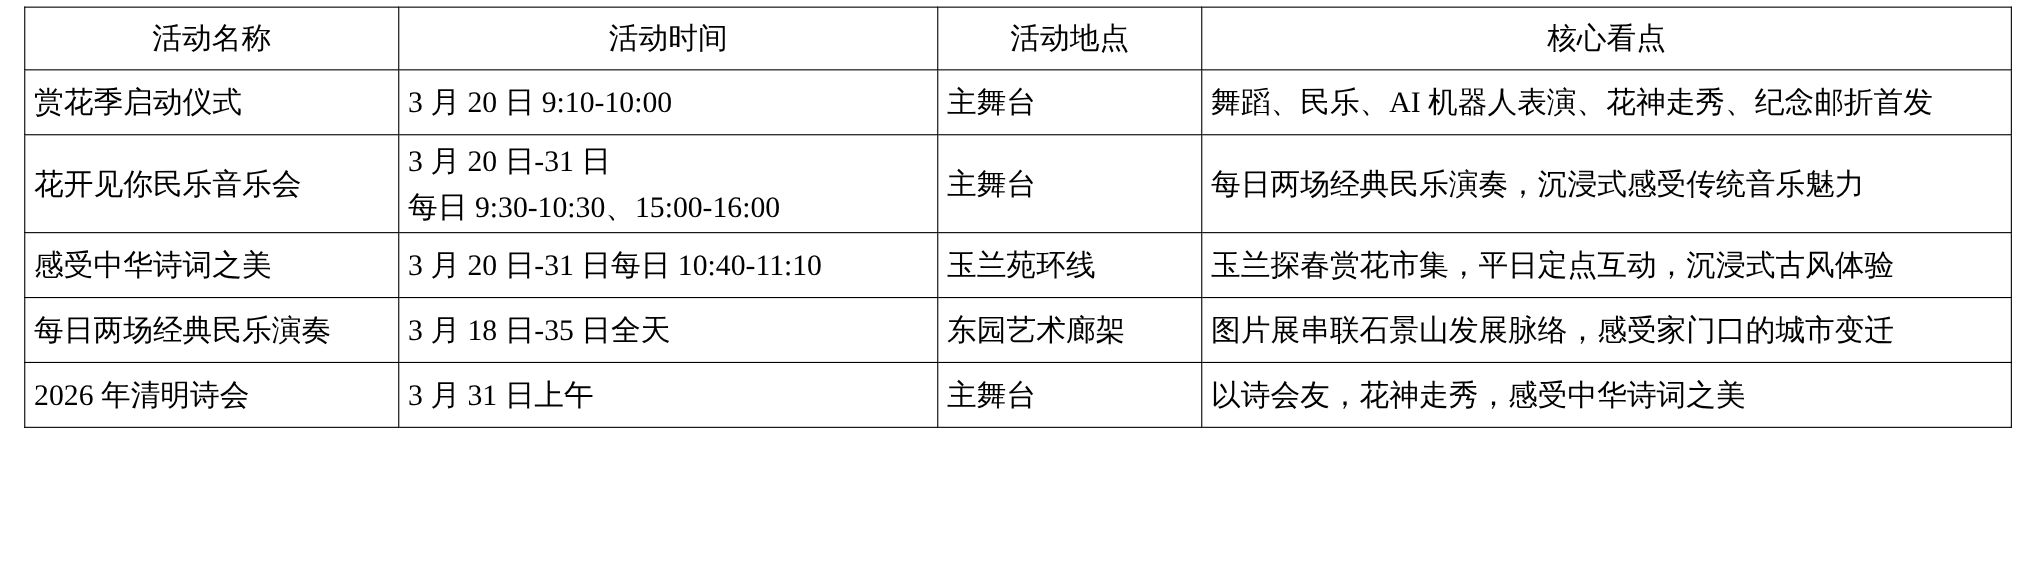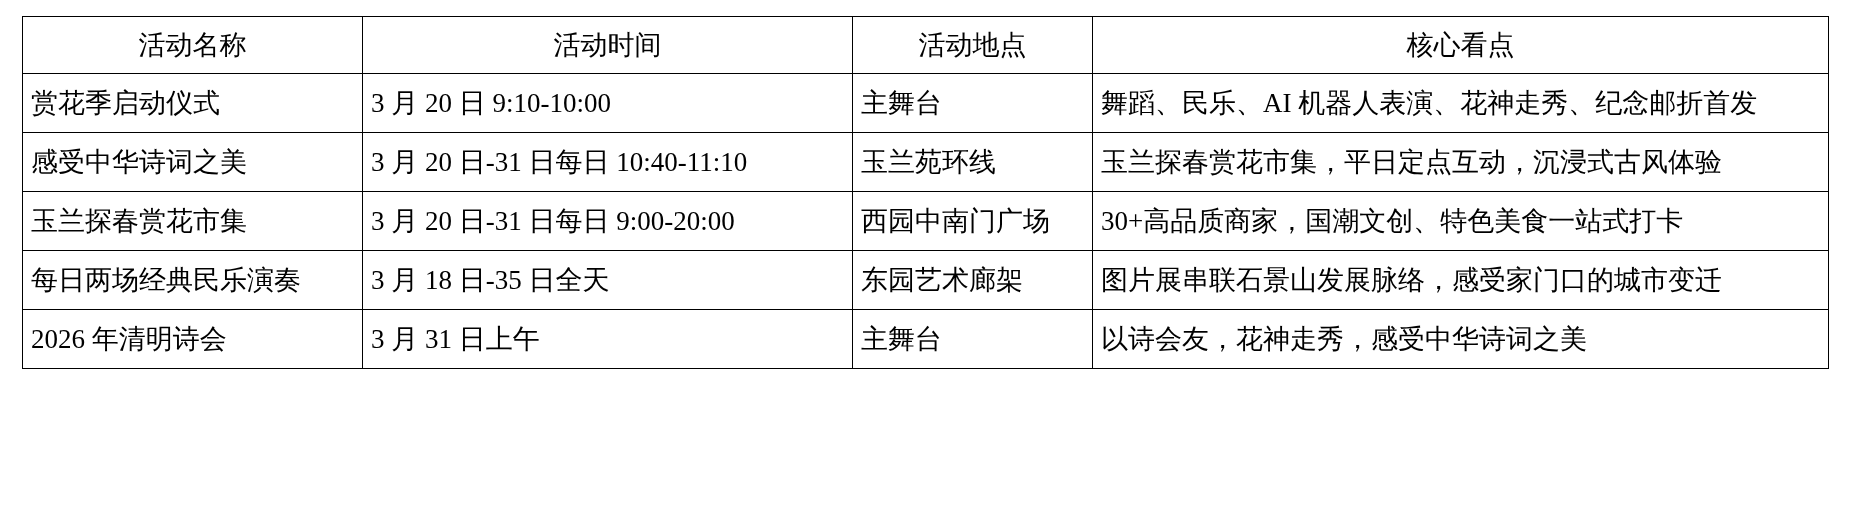--- a/index.html
+++ b/index.html
@@ -12,21 +12,21 @@
     height: 526px;
     font-family: "Liberation Serif", "DejaVu Serif", serif;
     color: #000000;
     overflow: hidden;
   }
   .page {
     position: relative;
     width: 1852px;
     height: 526px;
     box-sizing: border-box;
-    padding: 16px 22px 0 22px;
+    padding: 6px 22px 0 22px;
   }
   table.schedule {
     border-collapse: collapse;
     width: 1806px;
     table-layout: fixed;
     background: #ffffff;
   }
   table.schedule th,
   table.schedule td {
     border: 1.5px solid #000000;
@@ -80,35 +80,36 @@
     </thead>
     <tbody>
       <tr class="row-normal">
         <td>赏花季启动仪式</td>
         <td class="multiline">
           <span>3 月 20 日 9:10-10:00</span>
         </td>
         <td>主舞台</td>
         <td>舞蹈、民乐、AI 机器人表演、花神走秀、纪念邮折首发</td>
       </tr>
+      <tr class="row-tall">
+        <td>花开见你民乐音乐会</td>
+        <td class="multiline">
+          <span>3 月 20 日-31 日</span>
+          <span>每日 9:30-10:30、15:00-16:00</span>
+        </td>
+        <td>主舞台</td>
+        <td>每日两场经典民乐演奏，沉浸式感受传统音乐魅力</td>
+      </tr>
       <tr class="row-normal">
         <td>感受中华诗词之美</td>
         <td class="multiline">
           <span>3 月 20 日-31 日每日 10:40-11:10</span>
         </td>
         <td>玉兰苑环线</td>
         <td>玉兰探春赏花市集，平日定点互动，沉浸式古风体验</td>
-      </tr>
-      <tr class="row-normal">
-        <td>玉兰探春赏花市集</td>
-        <td class="multiline">
-          <span>3 月 20 日-31 日每日 9:00-20:00</span>
-        </td>
-        <td>西园中南门广场</td>
-        <td>30+高品质商家，国潮文创、特色美食一站式打卡</td>
       </tr>
       <tr class="row-normal">
         <td>每日两场经典民乐演奏</td>
         <td class="multiline">
           <span>3 月 18 日-35 日全天</span>
         </td>
         <td>东园艺术廊架</td>
         <td>图片展串联石景山发展脉络，感受家门口的城市变迁</td>
       </tr>
       <tr class="row-normal">

